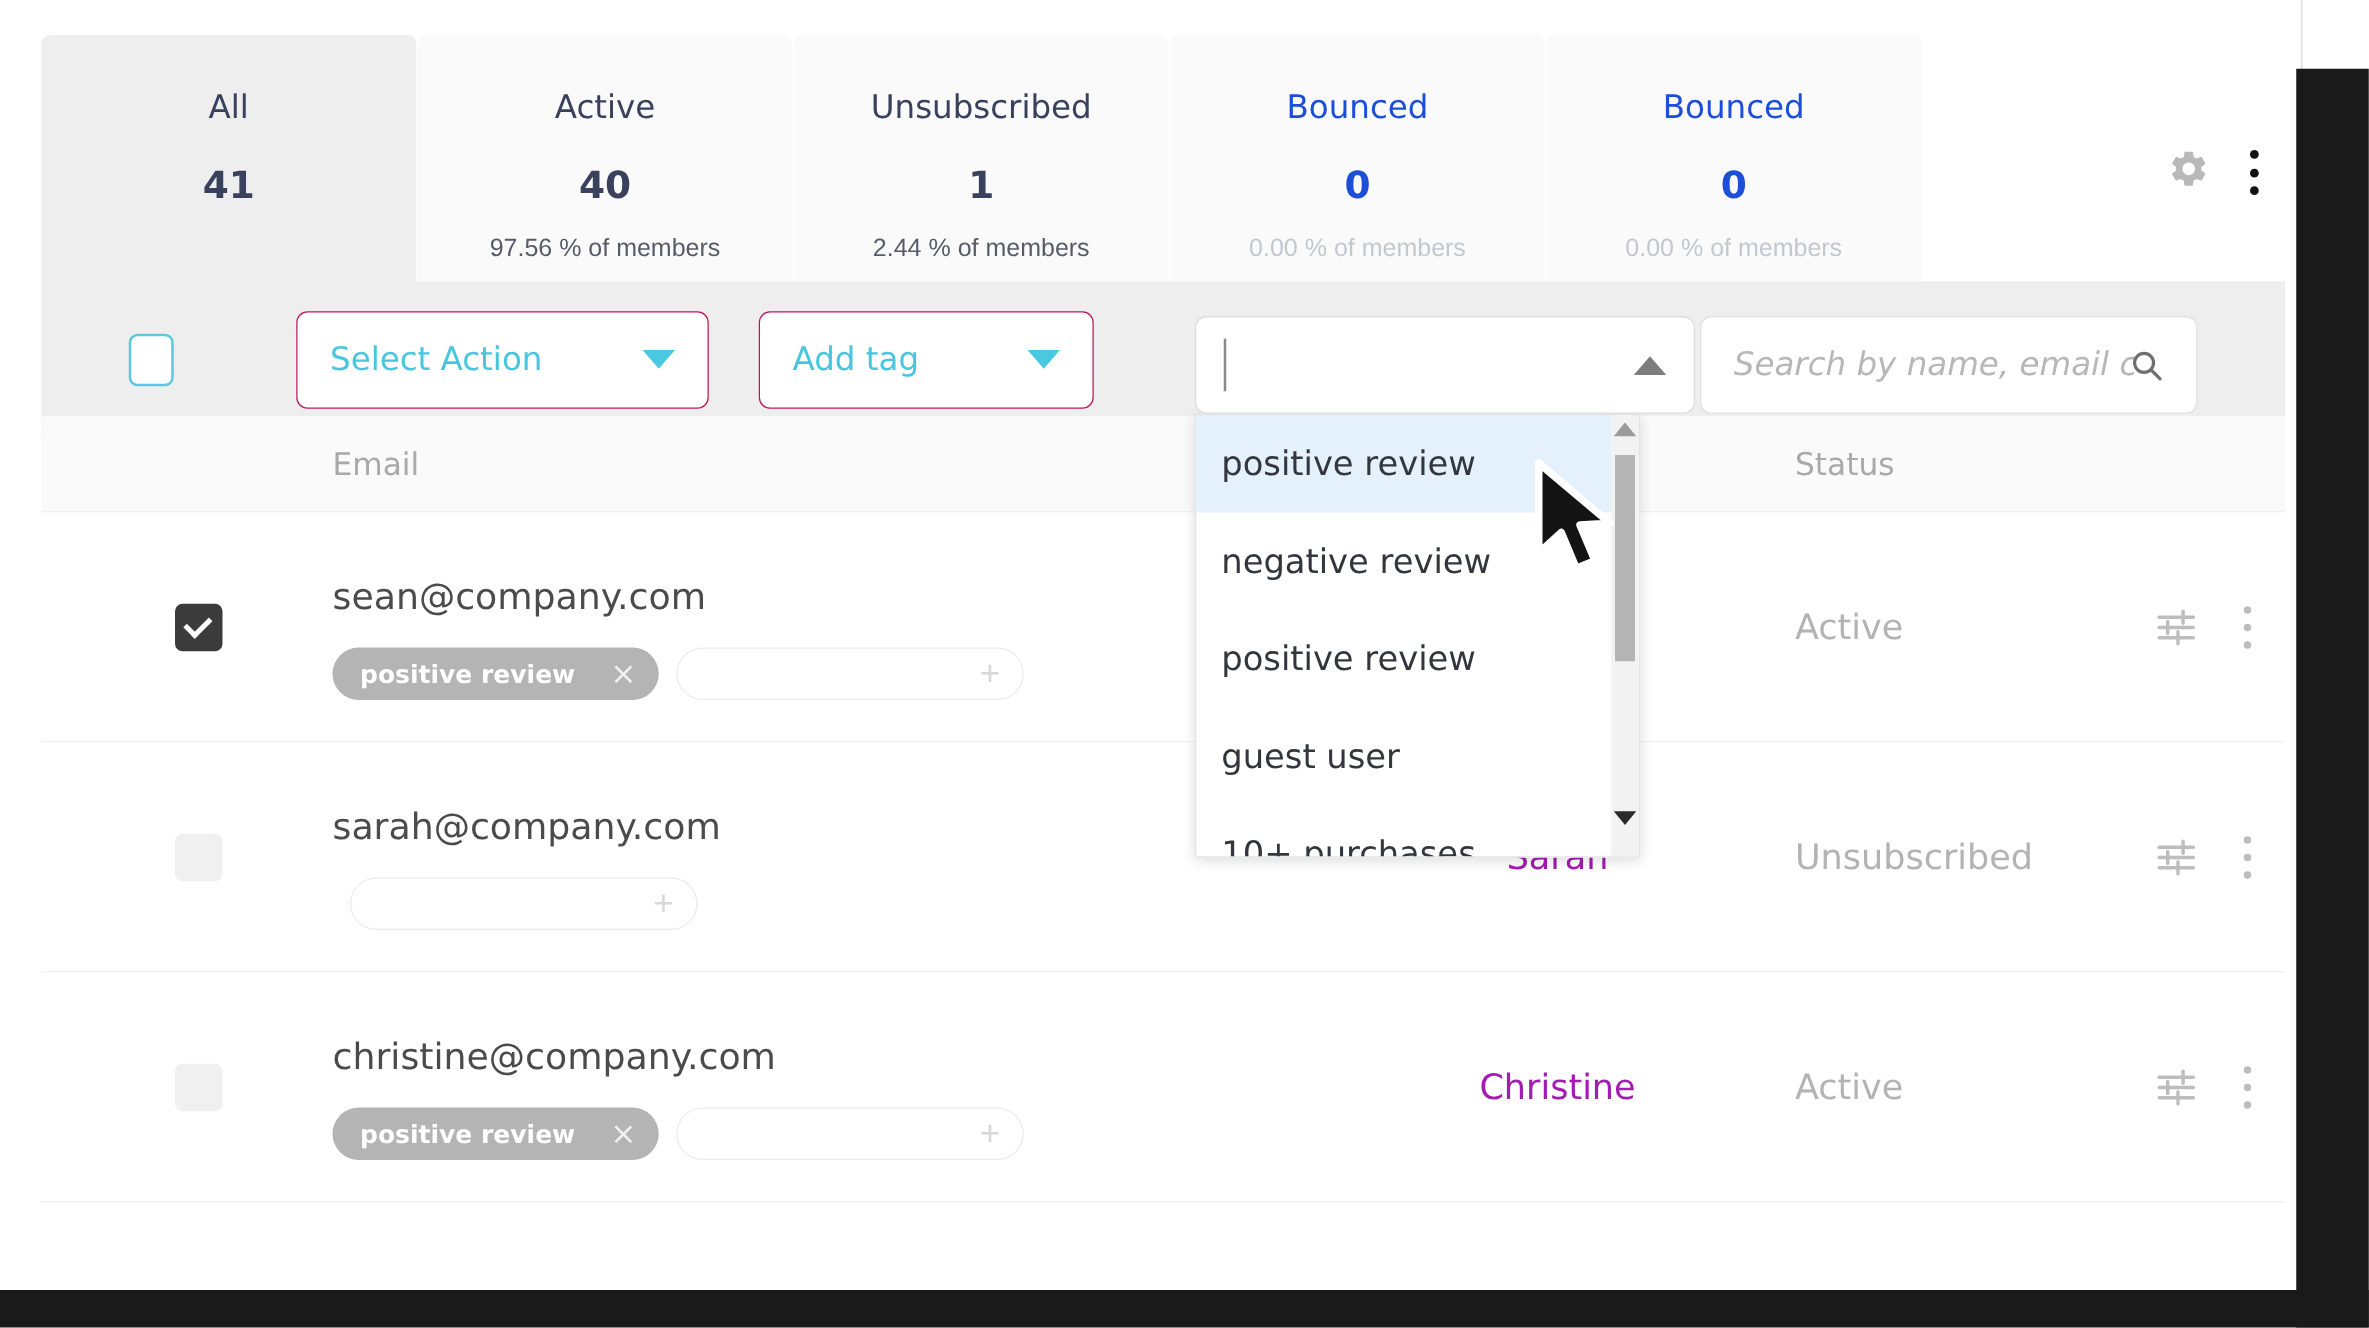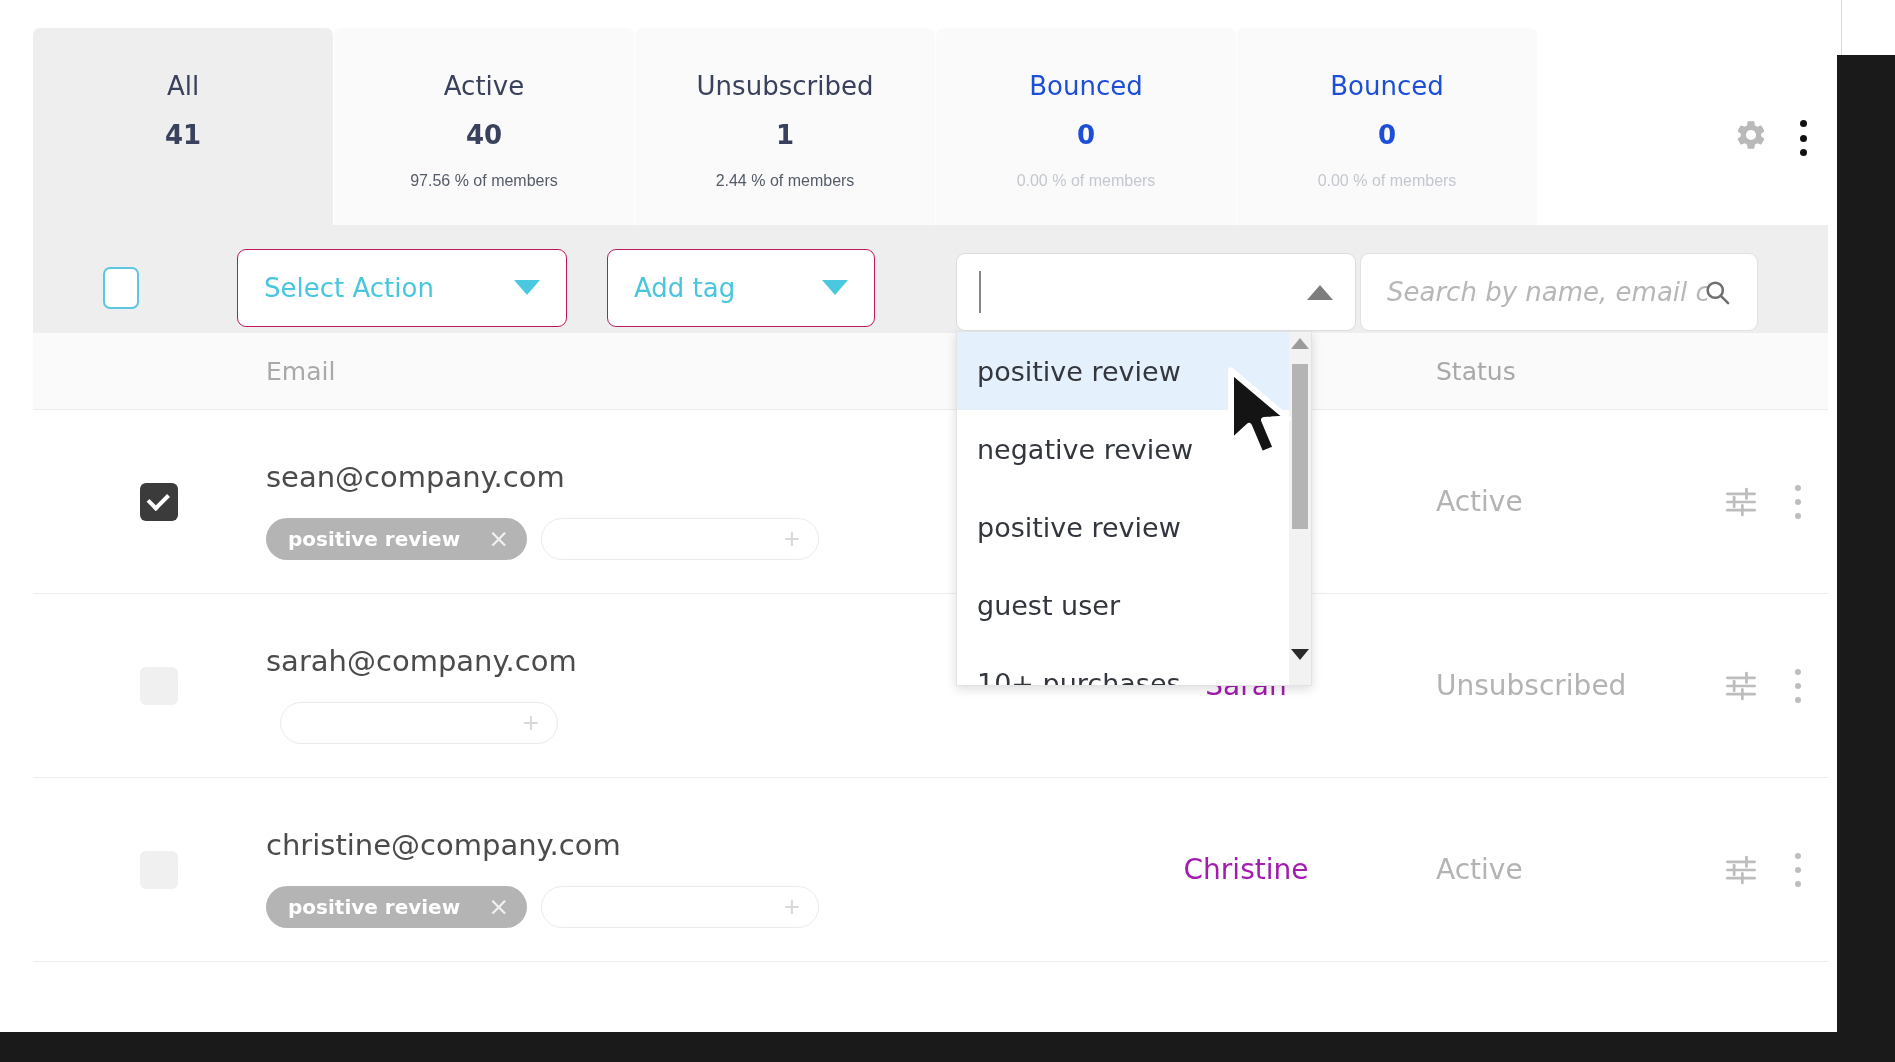--- a/index.html
+++ b/index.html
@@ -57,26 +57,26 @@
   .tab.active { background: #eeeeee; }
   .tab + .tab { margin-left: 1px; }
   .tab-label {
     font-size: 26px; color: #39415c; line-height: 1.1;
     font-family: "DejaVu Sans", sans-serif;
   }
   .tab.muted .tab-label,
   .tab.muted .tab-count { color: #1d4ed8; }
   .tab.muted .tab-pct { color: #c3c7cf; }
   .tab-count {
-    font-size: 26px; font-weight: bold; color: #39415c;
-    margin-top: 19px;
+    font-size: 30px; font-weight: bold; color: #39415c;
+    margin-top: 30px;
     font-family: "DejaVu Sans", sans-serif;
   }
   .tab-pct {
-    font-size: 16px; color: #555c68; margin-top: 20px;
+    font-size: 20px; color: #555c68; margin-top: 20px;
     line-height: 1.35;
     padding: 0 42px;
   }
   .tab-spacer { flex: 1; }
   .tab-icons {
     display: flex; align-items: flex-start;
     padding-top: 90px; gap: 30px;
     padding-right: 20px;
   }
   .gear-icon { width: 34px; height: 34px; cursor: pointer; }

